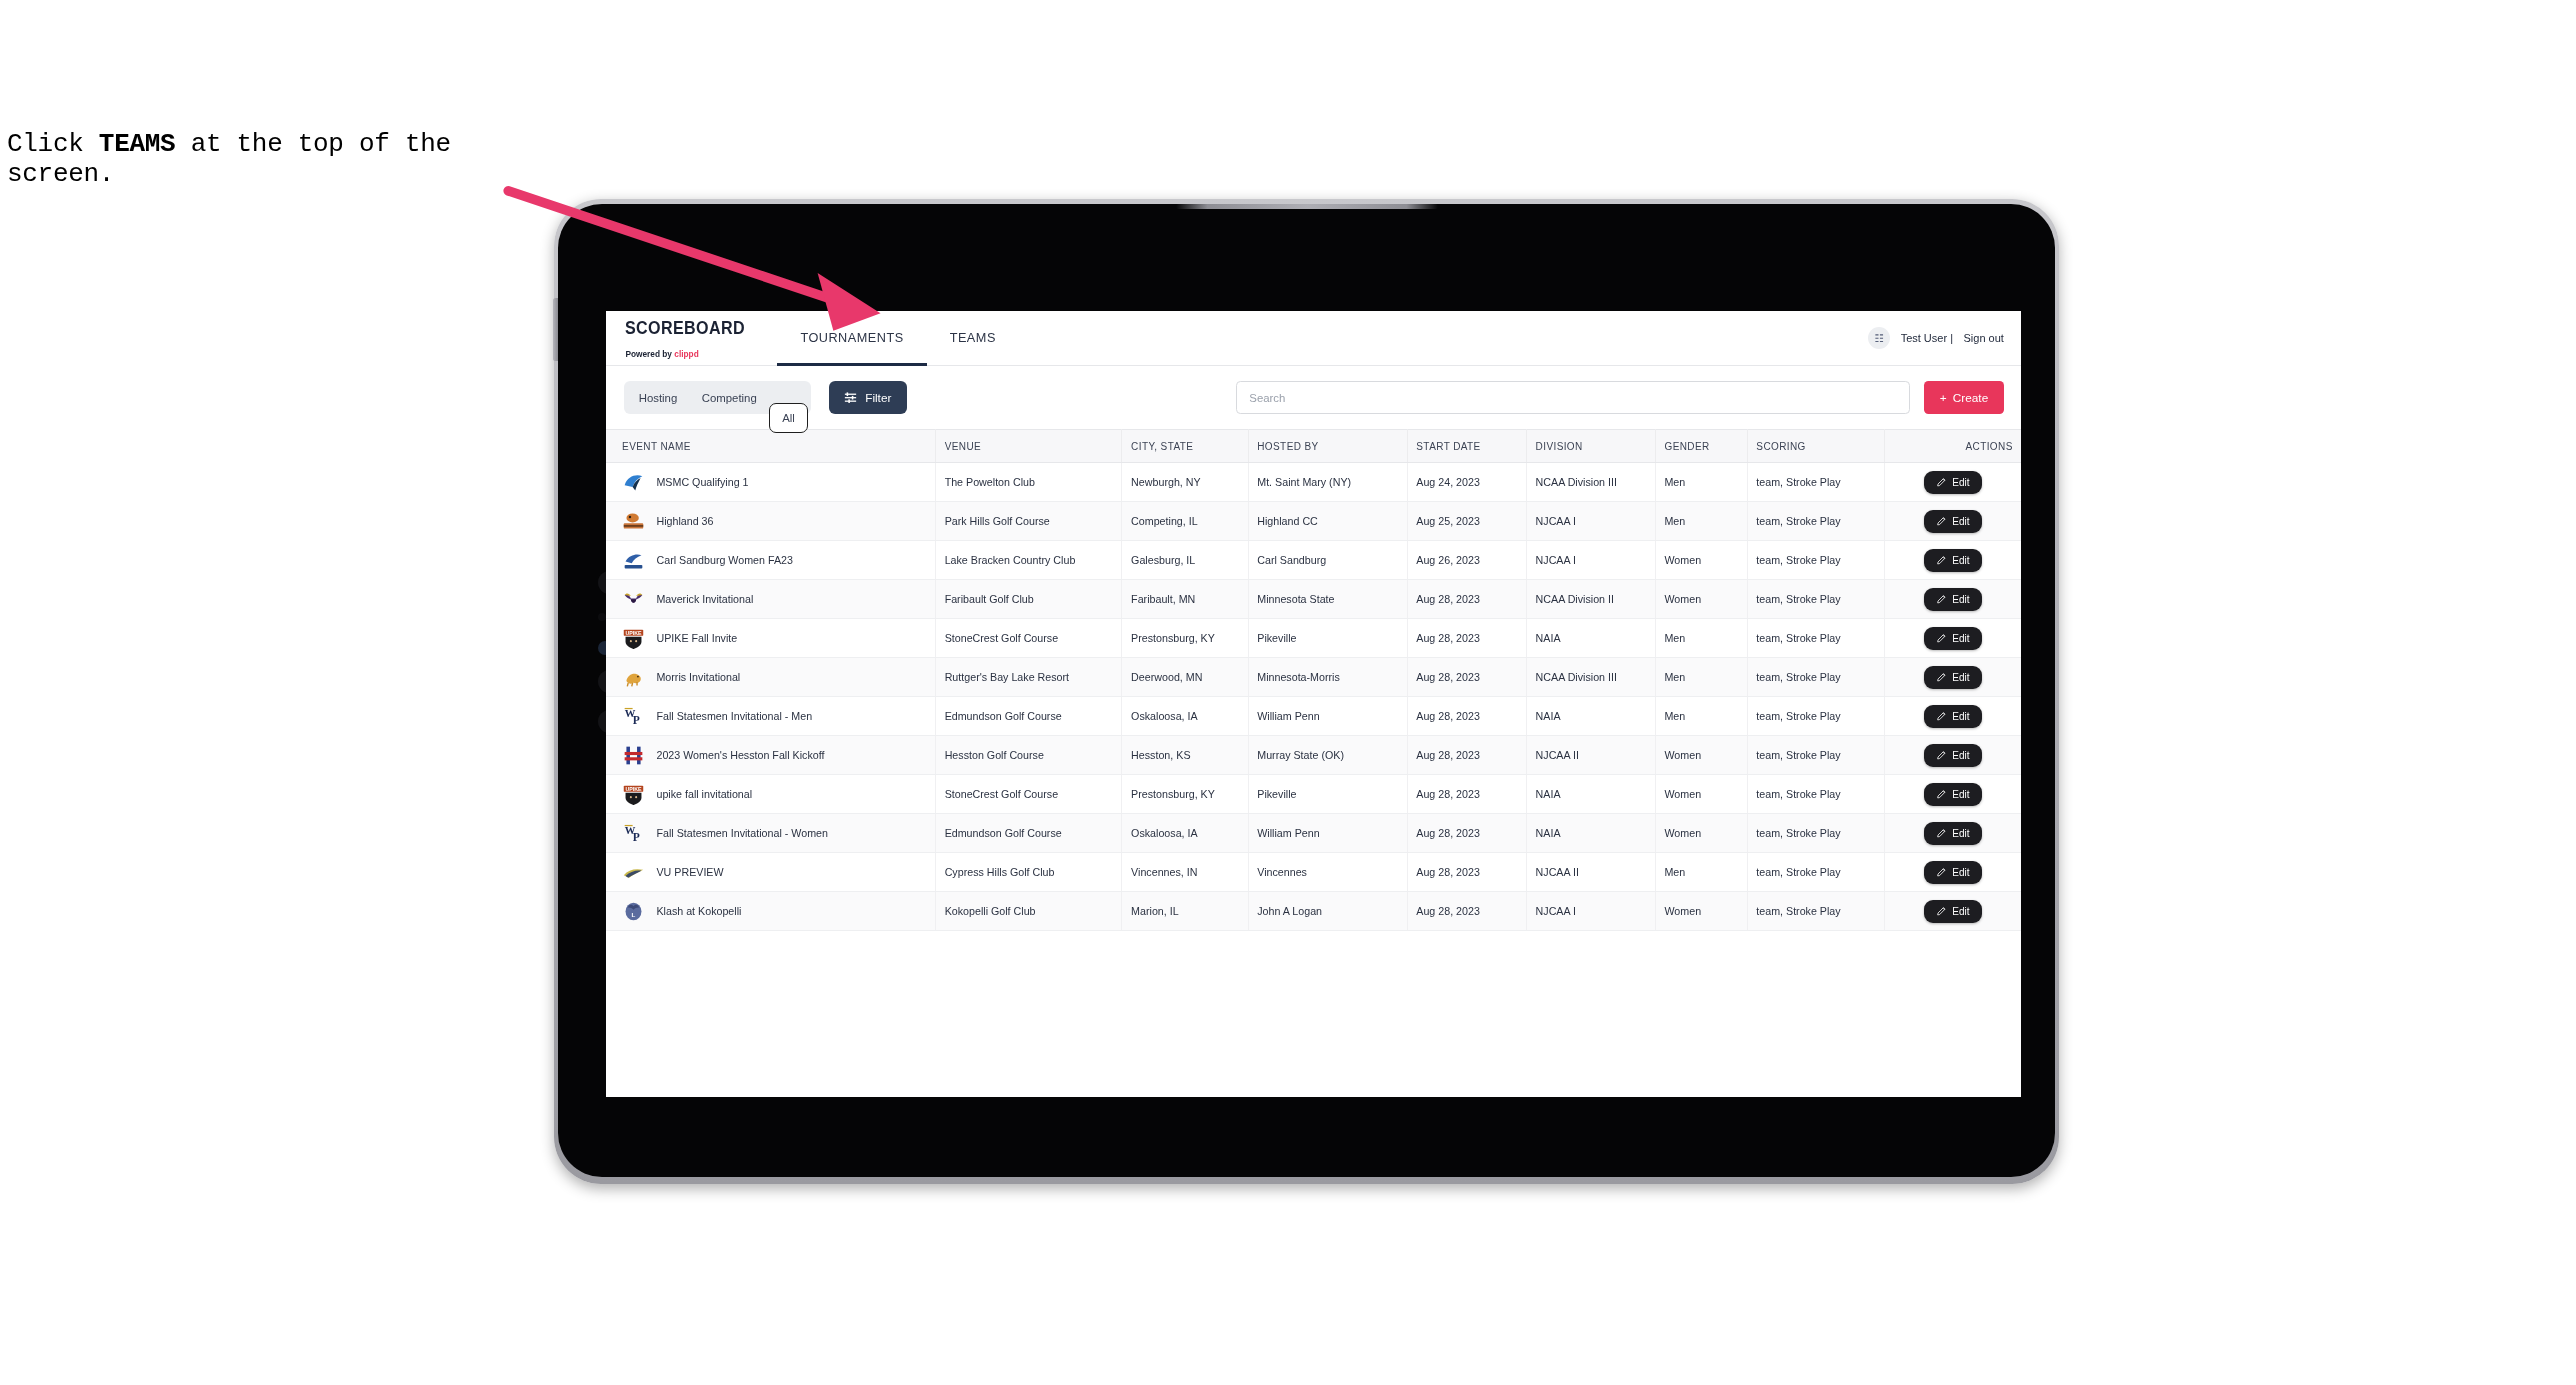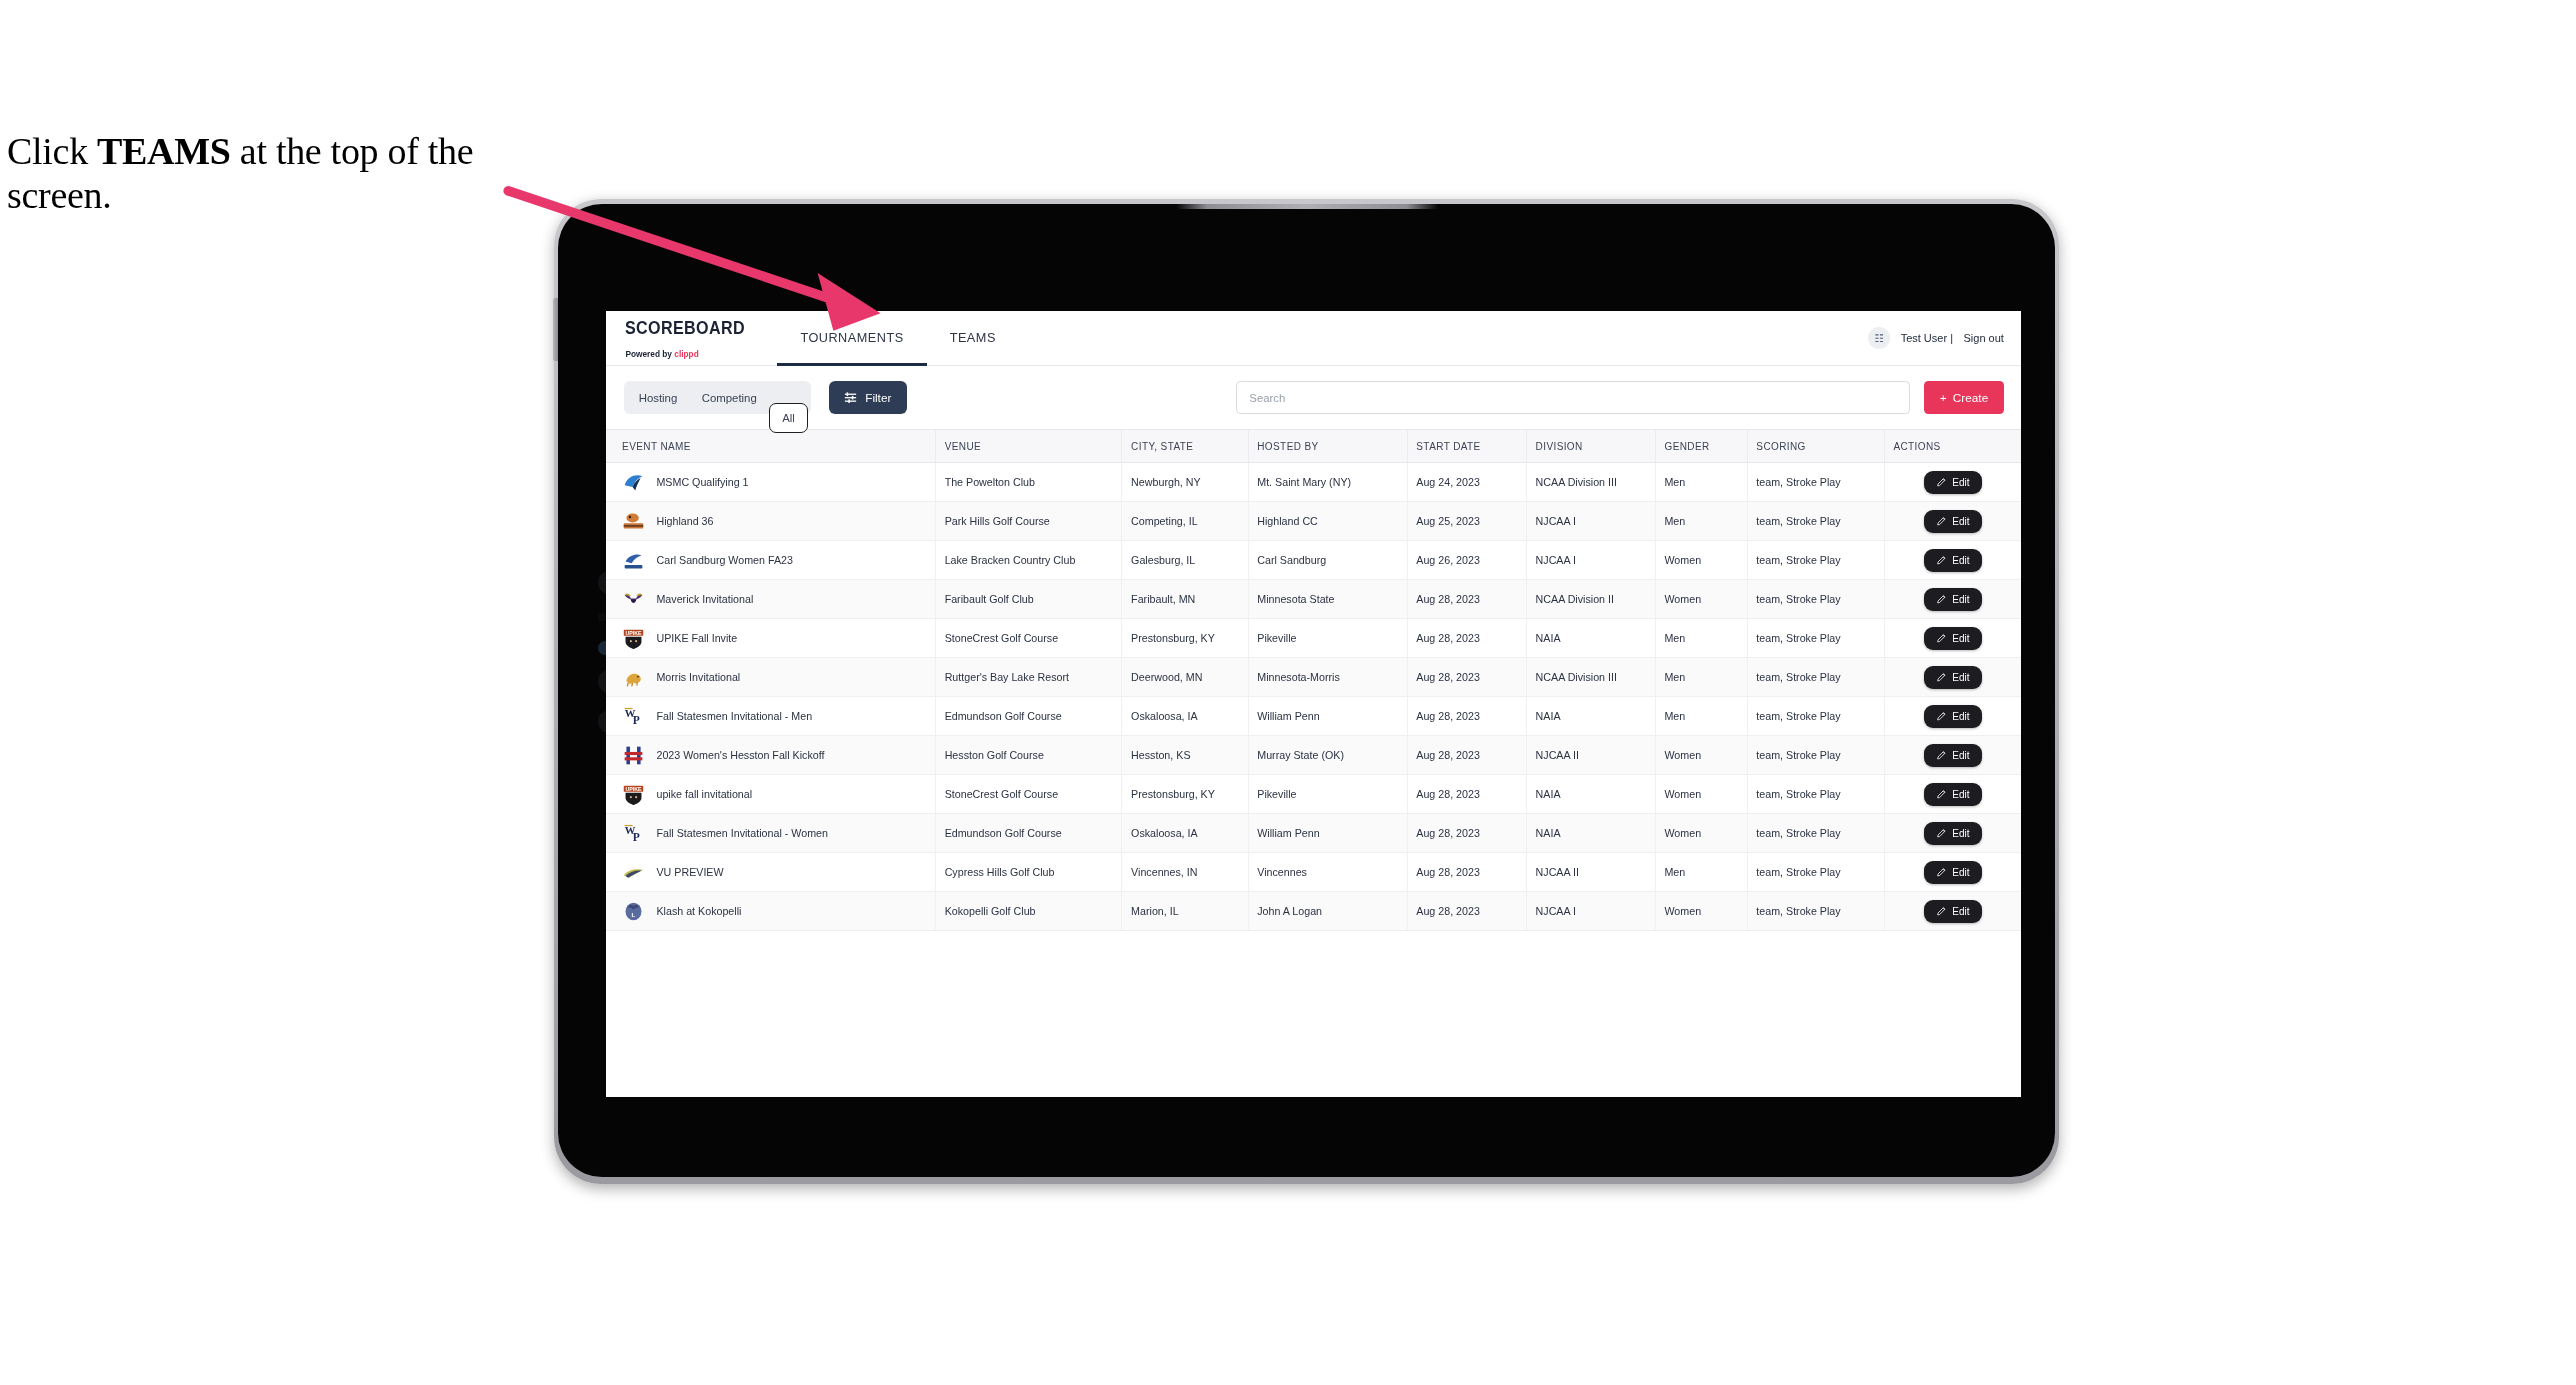--- a/index.html
+++ b/index.html
@@ -16,24 +16,24 @@
     font-family: "Liberation Sans", sans-serif;
     -webkit-font-smoothing: antialiased;
   }
 
   
   #instruction {
     position: absolute;
     left: 7px;
     top: 129px;
     width: 559px;
-    font-size: 38px;
+    font-size: 26px;
     line-height: 1.16;
     color: #000000;
-    font-family: Liberation Serif, serif;
+    font-family: Liberation Mono, monospace;
     letter-spacing: -0.3px;
   }
   #instruction .bold { font-weight: bold; }
 
   
   #arrow-svg {
     position: absolute;
     left: 489px;
     top: 175px;
     width: 437px;
@@ -290,21 +290,21 @@
     font-weight: normal;
     color: #3c4354;
     letter-spacing: 0.4px;
     padding: 10.5px 8.7px;
     border-bottom: 0.9px solid #e6e7ea;
     border-top: 0.9px solid #e6e7ea;
     border-right: 0.9px solid #ececee;
     white-space: nowrap;
   }
   thead th:first-child { padding-left: 15.7px; }
-  thead th:last-child { border-right: none; text-align: left; }
+  thead th:last-child { border-right: none; text-align: right; }
 
   tbody td {
     font-size: 10.7px;
     color: #2b3242;
     padding: 0 8.7px;
     height: 38px;
     border-bottom: 0.9px solid #eeeff1;
     border-right: 0.9px solid #f0f0f2;
     vertical-align: middle;
     overflow: hidden;

